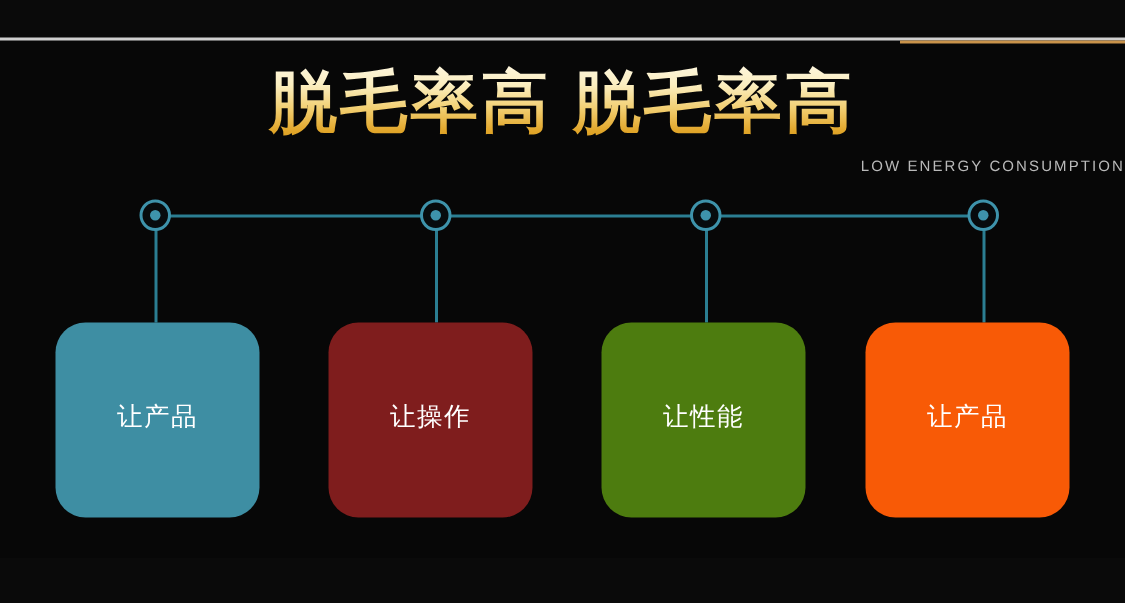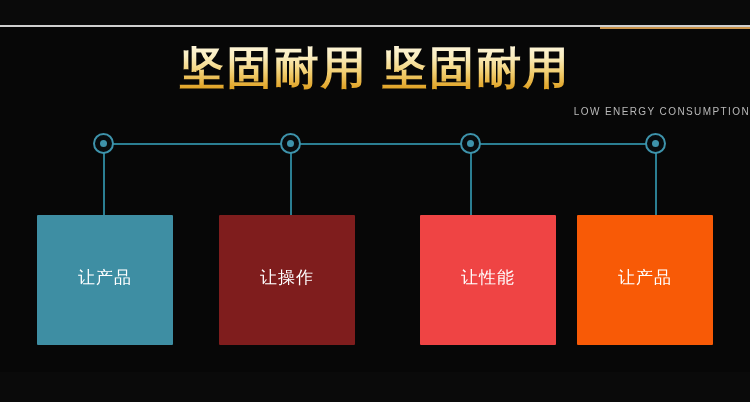--- a/index.html
+++ b/index.html
@@ -126,21 +126,21 @@
     border-radius: 50%;
     background: #3e93ab;
   }
 
   
   .card {
     position: absolute;
     top: 215px;
     width: 136px;
     height: 130px;
-    border-radius: 1px;
+    border-radius: 20px;
     box-sizing: border-box;
     display: flex;
     flex-direction: column;
     align-items: center;
     justify-content: center;
   }
   .card-small {
     font-size: 17px;
     color: #ffffff;
     line-height: 22px;
@@ -161,21 +161,21 @@
 <body>
 
 <div class="banner">
 
   <div class="bg-upper"></div>
   <div class="bg-lower"></div>
 
   <div class="top-rule"></div>
   <div class="top-rule-gold"></div>
 
-  <div class="headline">坚固耐用 坚固耐用</div>
+  <div class="headline">脱毛率高 脱毛率高</div>
 
   <div class="subhead">LOW ENERGY CONSUMPTION</div>
 
   <div class="connector">
     <div class="h-line"></div>
     <div class="v-line" style="left:103px"></div>
     <div class="v-line" style="left:290px"></div>
     <div class="v-line" style="left:470px"></div>
     <div class="v-line" style="left:655px"></div>
     <div class="node" style="left:103px"></div>
@@ -185,21 +185,21 @@
   </div>
 
   <div class="card" style="left:37px; background:#3e8ea3">
     <div class="card-small">让产品</div>
   </div>
 
   <div class="card" style="left:219px; background:#7f1d1d">
     <div class="card-small">让操作</div>
   </div>
 
-  <div class="card" style="left:420px; background:#ef4444">
+  <div class="card" style="left:401px; background:#4d7c0f">
     <div class="card-small">让性能</div>
   </div>
 
   <div class="card" style="left:577px; background:#f85a06">
     <div class="card-small">让产品</div>
   </div>
 
 </div>
 
 </body></html>

